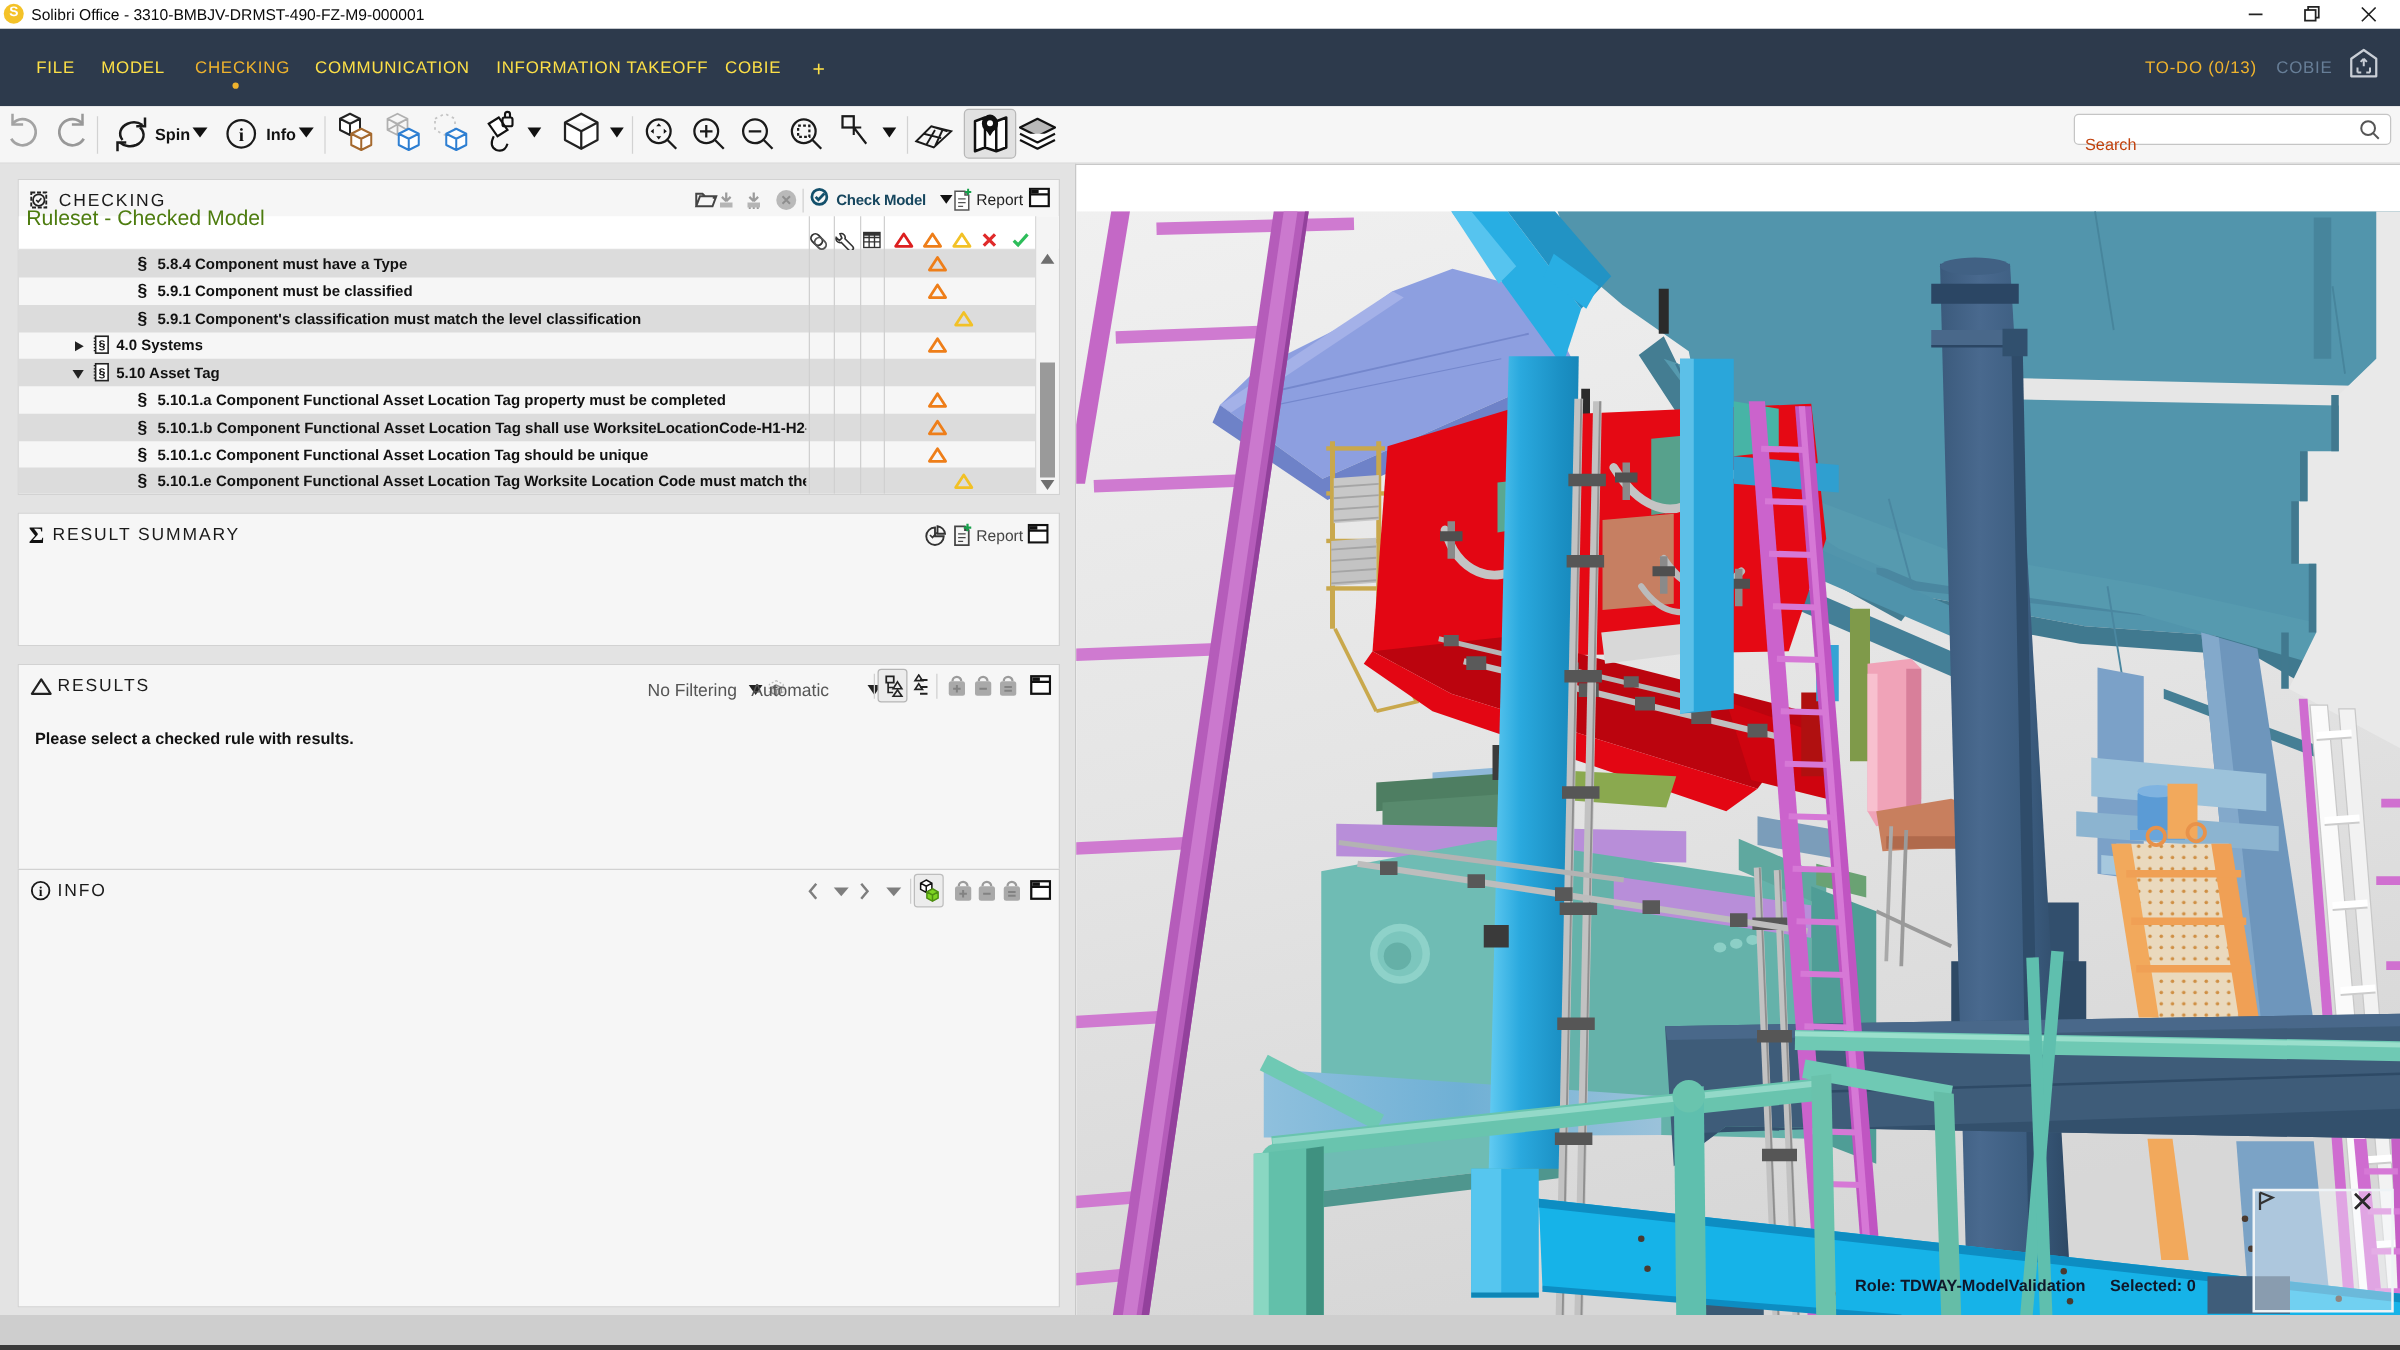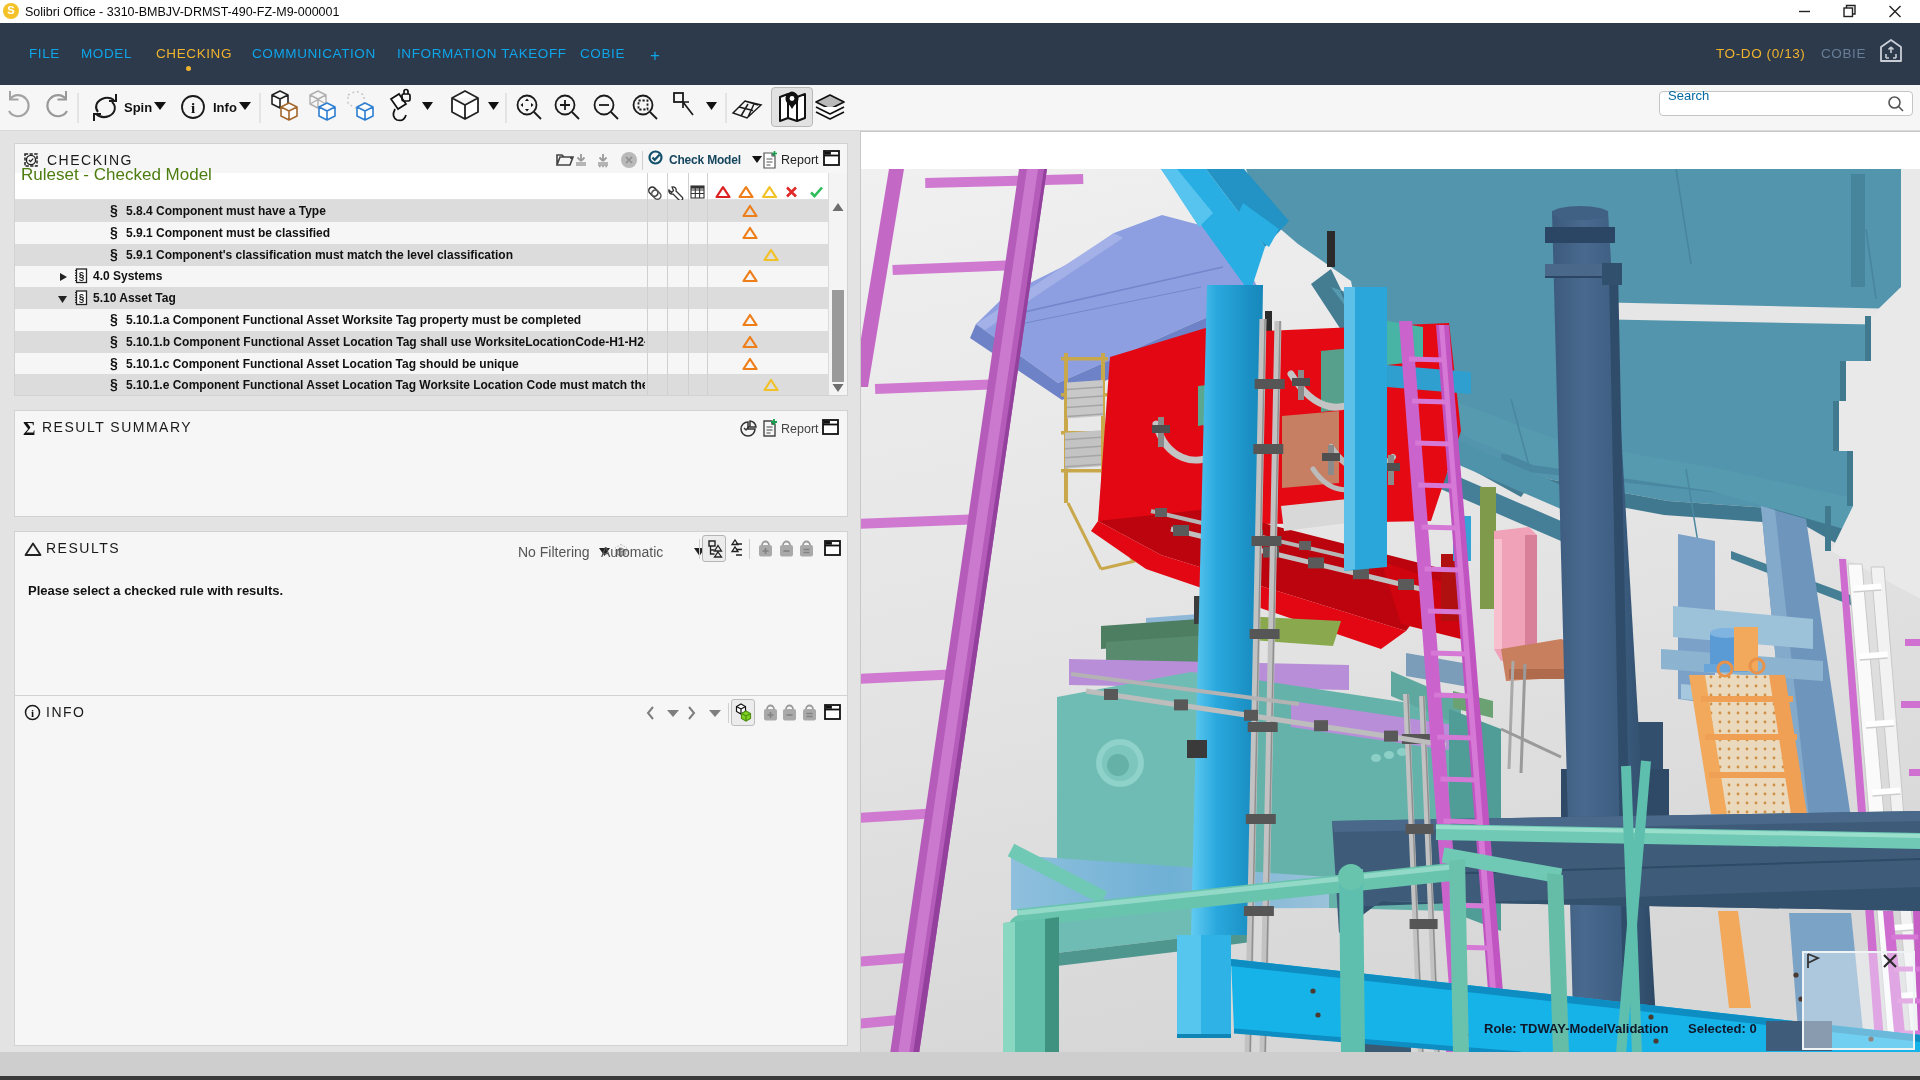--- a/index.html
+++ b/index.html
@@ -1,20 +1,20 @@
 <!DOCTYPE html>
 <html><head><meta charset="utf-8"><style>
 *{margin:0;padding:0;box-sizing:border-box}
 html,body{width:1920px;height:1080px;overflow:hidden;font-family:"Liberation Sans",sans-serif;background:#e4e4e4}
 .abs{position:absolute}
 #titlebar{position:absolute;left:0;top:0;width:1920px;height:23px;background:#fff}
 #titlebar .logo{position:absolute;left:3px;top:3px;width:16px;height:16px;border-radius:50%;background:#f4c228;color:#fff;font-size:11px;font-weight:bold;text-align:center;line-height:15px}
 #titlebar .ttext{position:absolute;left:25px;top:5px;font-size:12.5px;color:#0a0a0a}
 #menubar{position:absolute;left:0;top:23px;width:1920px;height:62px;background:#2d3a4c}
-.mitem{position:absolute;top:23px;font-size:13.5px;letter-spacing:0.6px;color:#0ea5e9}
+.mitem{position:absolute;top:23px;font-size:13.5px;letter-spacing:0.6px;color:#fde047}
 #toolbar{position:absolute;left:0;top:85px;width:1920px;height:46px;background:#f6f6f6;border-bottom:1px solid #d8d8d8}
 #main{position:absolute;left:0;top:131px;width:1920px;height:921px;background:#e3e3e3}
 .panel{position:absolute;left:14px;width:834px;background:#f6f6f6;border:1px solid #d2d2d2}
 .ptitle{position:absolute;left:46px;top:8px;font-size:14px;letter-spacing:1.5px;color:#1a1a1a}
 #view3d{position:absolute;left:860px;top:0;width:1060px;height:922px;background:#fff;border:1px solid #c8c8c8;border-right:none}
 #vhead{position:absolute;left:0;top:0;width:100%;height:37px;background:#fff}
 #statusbar{position:absolute;left:0;top:1052px;width:1920px;height:24px;background:#cecece}
 #bottomstrip{position:absolute;left:0;top:1076px;width:1920px;height:4px;background:#3a3a3a}
 .sbtext{position:absolute;top:1021px;font-size:13px;font-weight:bold;color:#0f172a}
 .row{position:absolute;left:0;width:813px;height:22px;font-size:12px;font-weight:bold;color:#111}
@@ -122,21 +122,21 @@
     <circle cx="792" cy="14" r="6.5" fill="#111"></circle>
     <path d="M792 24 l-5 -8 a6 6 0 1 1 10 0 z" fill="#111"></path>
     <circle cx="792" cy="13.5" r="2.4" fill="#fff"></circle>
   </g>
   <g fill="none" stroke="#111" stroke-width="1.7" stroke-linejoin="round">
     <path d="M816 17 l14 -7 l14 7 l-14 7 z" fill="#b9b9b9"></path>
     <path d="M816 22 l14 7 l14 -7 m-28 5 l14 7 l14 -7" fill="#fff"></path>
   </g>
 </svg>
 <div class="abs" style="left:1659px;top:6px;width:254px;height:25px;background:#fff;border:1px solid #c5c5c5;border-radius:4px"></div>
-<div class="abs" style="left:1668px;top:3px;font-size:13px;color:#0369a1">Search</div>
+<div class="abs" style="left:1668px;top:23px;font-size:13px;color:#c2410c">Search</div>
 <svg class="abs" style="left:1886px;top:9px" width="20" height="20" viewBox="0 0 20 20">
       <circle cx="8.5" cy="8.5" r="5.5" fill="none" stroke="#555" stroke-width="1.6"></circle>
       <line x1="12.5" y1="12.5" x2="17" y2="17" stroke="#555" stroke-width="1.6"></line>
     </svg>
 </div>
 <div id="main">
   <div class="panel" id="p-checking" style="top:12px;height:253px">
     <svg class="abs" style="left:7px;top:7px" width="18" height="18" viewBox="0 0 18 18">
       <path d="M3 3 h12 v12 h-12 z" fill="none" stroke="#222" stroke-width="1.5" stroke-dasharray="3.2 1.4"></path>
       <circle cx="9" cy="9" r="4.6" fill="none" stroke="#222" stroke-width="1.4"></circle>
@@ -242,21 +242,21 @@
           </svg>
           <svg class="abs" style="left:59px;top:3px" width="14" height="16" viewBox="0 0 14 16">
             <rect x="2.5" y="1" width="10" height="13.5" fill="#fff" stroke="#222" stroke-width="1.3"></rect>
             <path d="M2.5 2.5 h-1.5 M2.5 5 h-1.5 M2.5 7.5 h-1.5 M2.5 10 h-1.5 M2.5 12.5 h-1.5" stroke="#222" stroke-width="1"></path>
             <text x="7.5" y="11.5" font-size="10" font-weight="bold" text-anchor="middle" fill="#111">§</text>
           </svg>
           <span class="rtext" style="left:78px">5.10 Asset Tag</span>
         </div>
       <div class="row" style="top:109px">
           <span class="sect">§</span>
-          <span class="rtext">5.10.1.a Component Functional Asset Worksite Tag property must be completed</span>
+          <span class="rtext">5.10.1.a Component Functional Asset Location Tag property must be completed</span>
           <svg class="tri" style="left:727px" width="16" height="15">
             <path d="M8 3 L14.5 13 L1.5 13 Z" fill="none" stroke="#ee7e19" stroke-width="2.2" stroke-linejoin="round"></path>
           </svg>
         </div>
       <div class="row" style="top:130.8px;background:#dcdcdc">
           <span class="sect">§</span>
           <span class="rtext">5.10.1.b Component Functional Asset Location Tag shall use WorksiteLocationCode-H1-H2-Number</span>
           <svg class="tri" style="left:727px" width="16" height="15">
             <path d="M8 3 L14.5 13 L1.5 13 Z" fill="none" stroke="#ee7e19" stroke-width="2.2" stroke-linejoin="round"></path>
           </svg>

